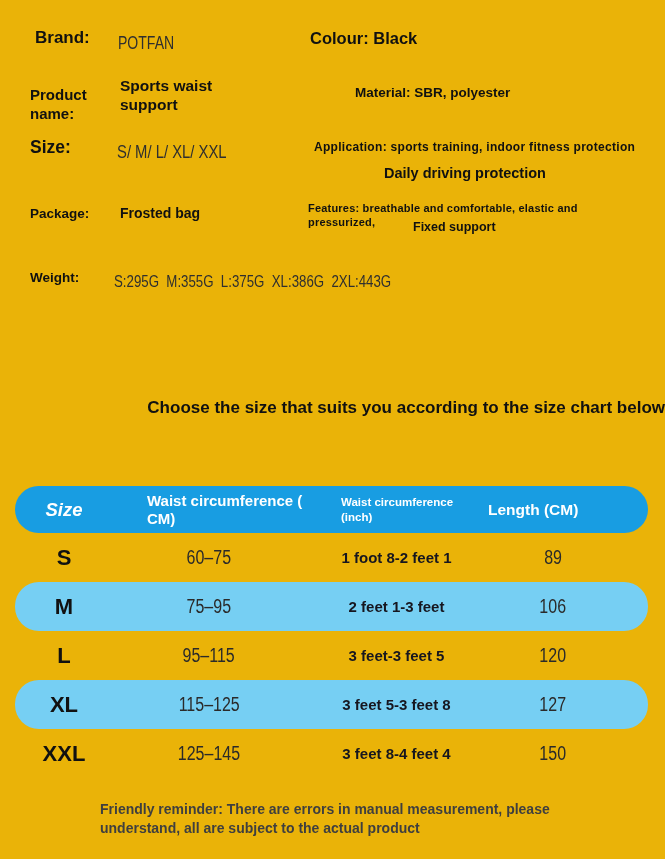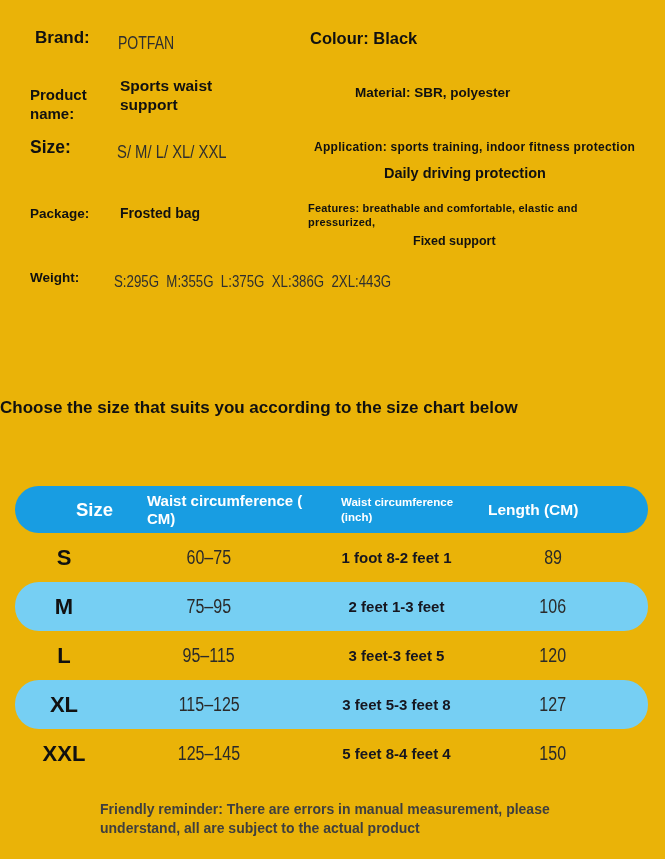--- a/index.html
+++ b/index.html
@@ -24,32 +24,32 @@
   .pname-label{left:30px;top:77px;font-size:15px;width:78px;line-height:1.25;margin-top:9px;}
   .pname-value{left:120px;top:76px;font-size:15.5px;width:118px;line-height:1.25;}
   .material{left:310px;top:85px;font-size:13.5px;margin-left:45px;}
   .size-label{left:30px;top:137px;font-size:17.5px;}
   .size-value{left:117px;top:141px;font-size:19px;}
   .application{left:308px;top:140px;font-size:12px;letter-spacing:0.3px;margin-left:6px;}
   .application2{left:384px;top:165px;font-size:14.5px;}
   .package-label{left:30px;top:206px;font-size:13.5px;}
   .package-value{left:120px;top:205px;font-size:14px;}
   .features{left:308px;top:201px;font-size:11px;width:305px;line-height:1.3;letter-spacing:0.2px;}
-  .features2{left:385px;top:234px;font-size:12.5px;padding-left:28px;}
+  .features2{left:385px;top:220px;font-size:12.5px;padding-left:28px;}
   .weight-label{left:30px;top:270px;font-size:13.5px;}
   .weight-value{left:114px;top:272px;font-size:17px;}
 
   
-  .chart-title{left:0;top:398px;width:665px;text-align:left;font-size:17px;}
+  .chart-title{left:0;top:398px;width:665px;text-align:right;font-size:17px;}
   .size-table{left:15px;top:486px;width:633px;}
   .t-header{
     display:grid;grid-template-columns:98px 192px 183px 160px;align-items:center;
     height:47px;border-radius:24px;background:var(--header-blue);color:#ffffff;
   }
-  .t-header .hc1{text-align:right;font-size:18.5px;font-weight:bold;}
+  .t-header .hc1{text-align:center;font-size:18.5px;font-weight:bold;font-style:italic;}
   .t-header .hc2{padding-left:34px;font-size:15px;font-weight:bold;line-height:1.2;}
   .t-header .hc3{padding-left:36px;font-size:11.5px;font-weight:bold;line-height:1.3;}
   .t-header .hc4{text-align:left;font-size:15.5px;font-weight:bold;}
   .t-header .line{display:block;}
   .t-row{
     display:grid;grid-template-columns:98px 192px 183px 160px;align-items:center;
     height:49px;background:transparent;
   }
   .t-row.hl{background:var(--row-blue);border-radius:24px;}
   .t-row .c{text-align:center;}
@@ -126,21 +126,21 @@
     <div class="t-row hl">
       <div class="c c-size">XL</div>
       <div class="c c-cm"><span class="cond-c">115–125</span></div>
       <div class="c c-inch">3 feet 5-3 feet 8</div>
       <div class="c c-len"><span class="cond-c">127</span></div>
     </div>
 
     <div class="t-row">
       <div class="c c-size">XXL</div>
       <div class="c c-cm"><span class="cond-c">125–145</span></div>
-      <div class="c c-inch">5 feet 8-4 feet 4</div>
+      <div class="c c-inch">3 feet 8-4 feet 4</div>
       <div class="c c-len"><span class="cond-c">150</span></div>
     </div>
   </div>
   </div>
 
   <div class="abs b footer-note">
     <span style="display:block">Friendly reminder: There are errors in manual measurement, please</span>
     <span style="display:block">understand, all are subject to the actual product</span>
   </div>
 

